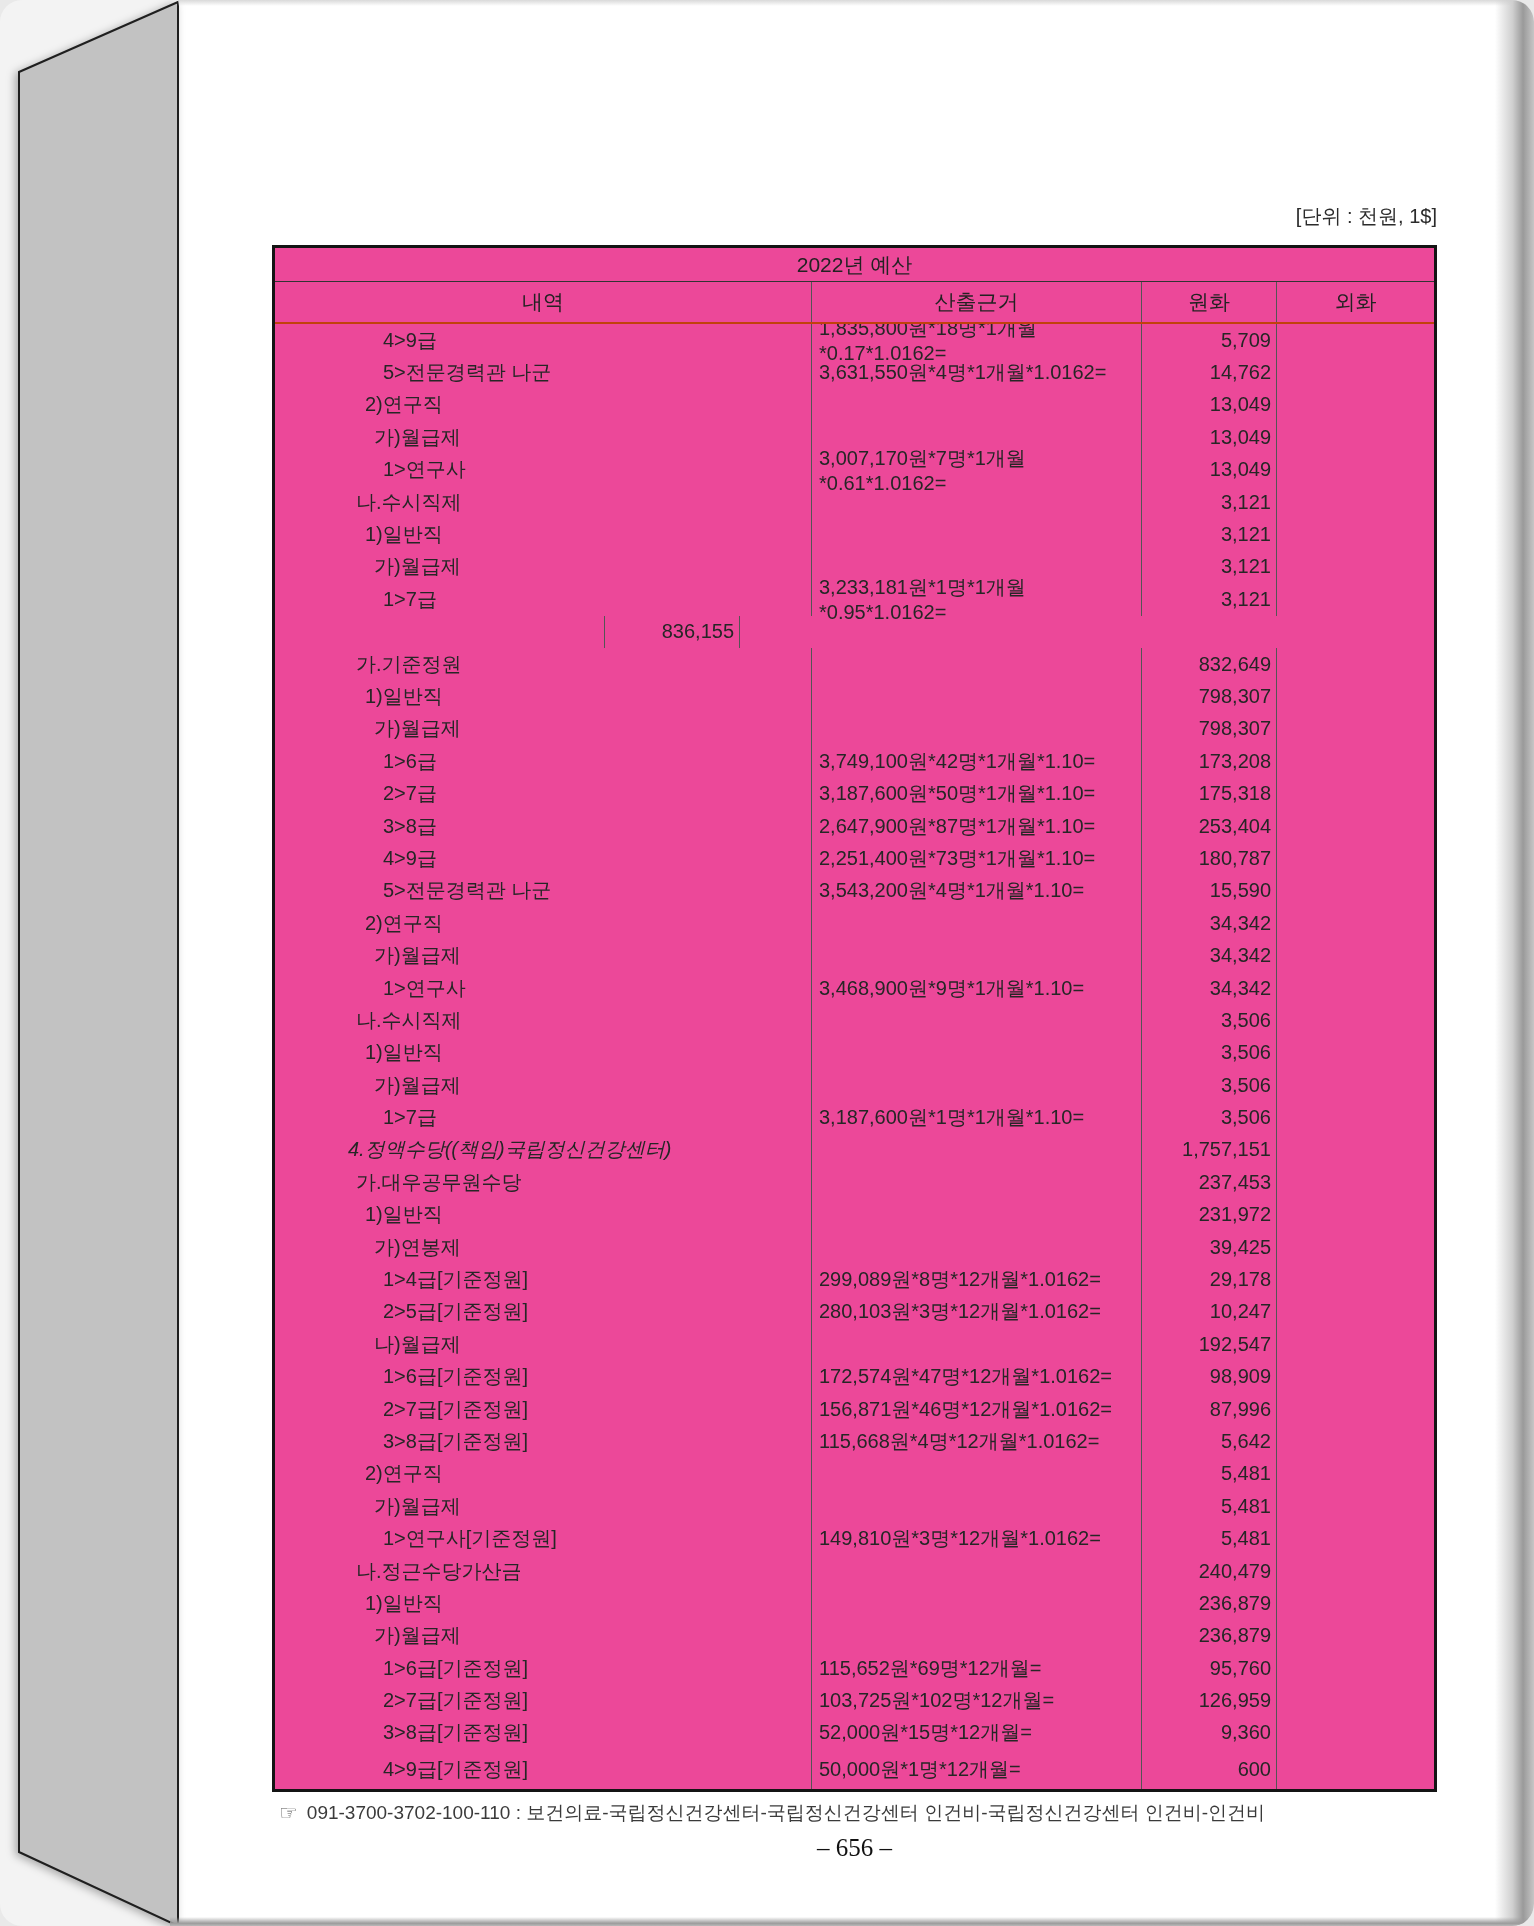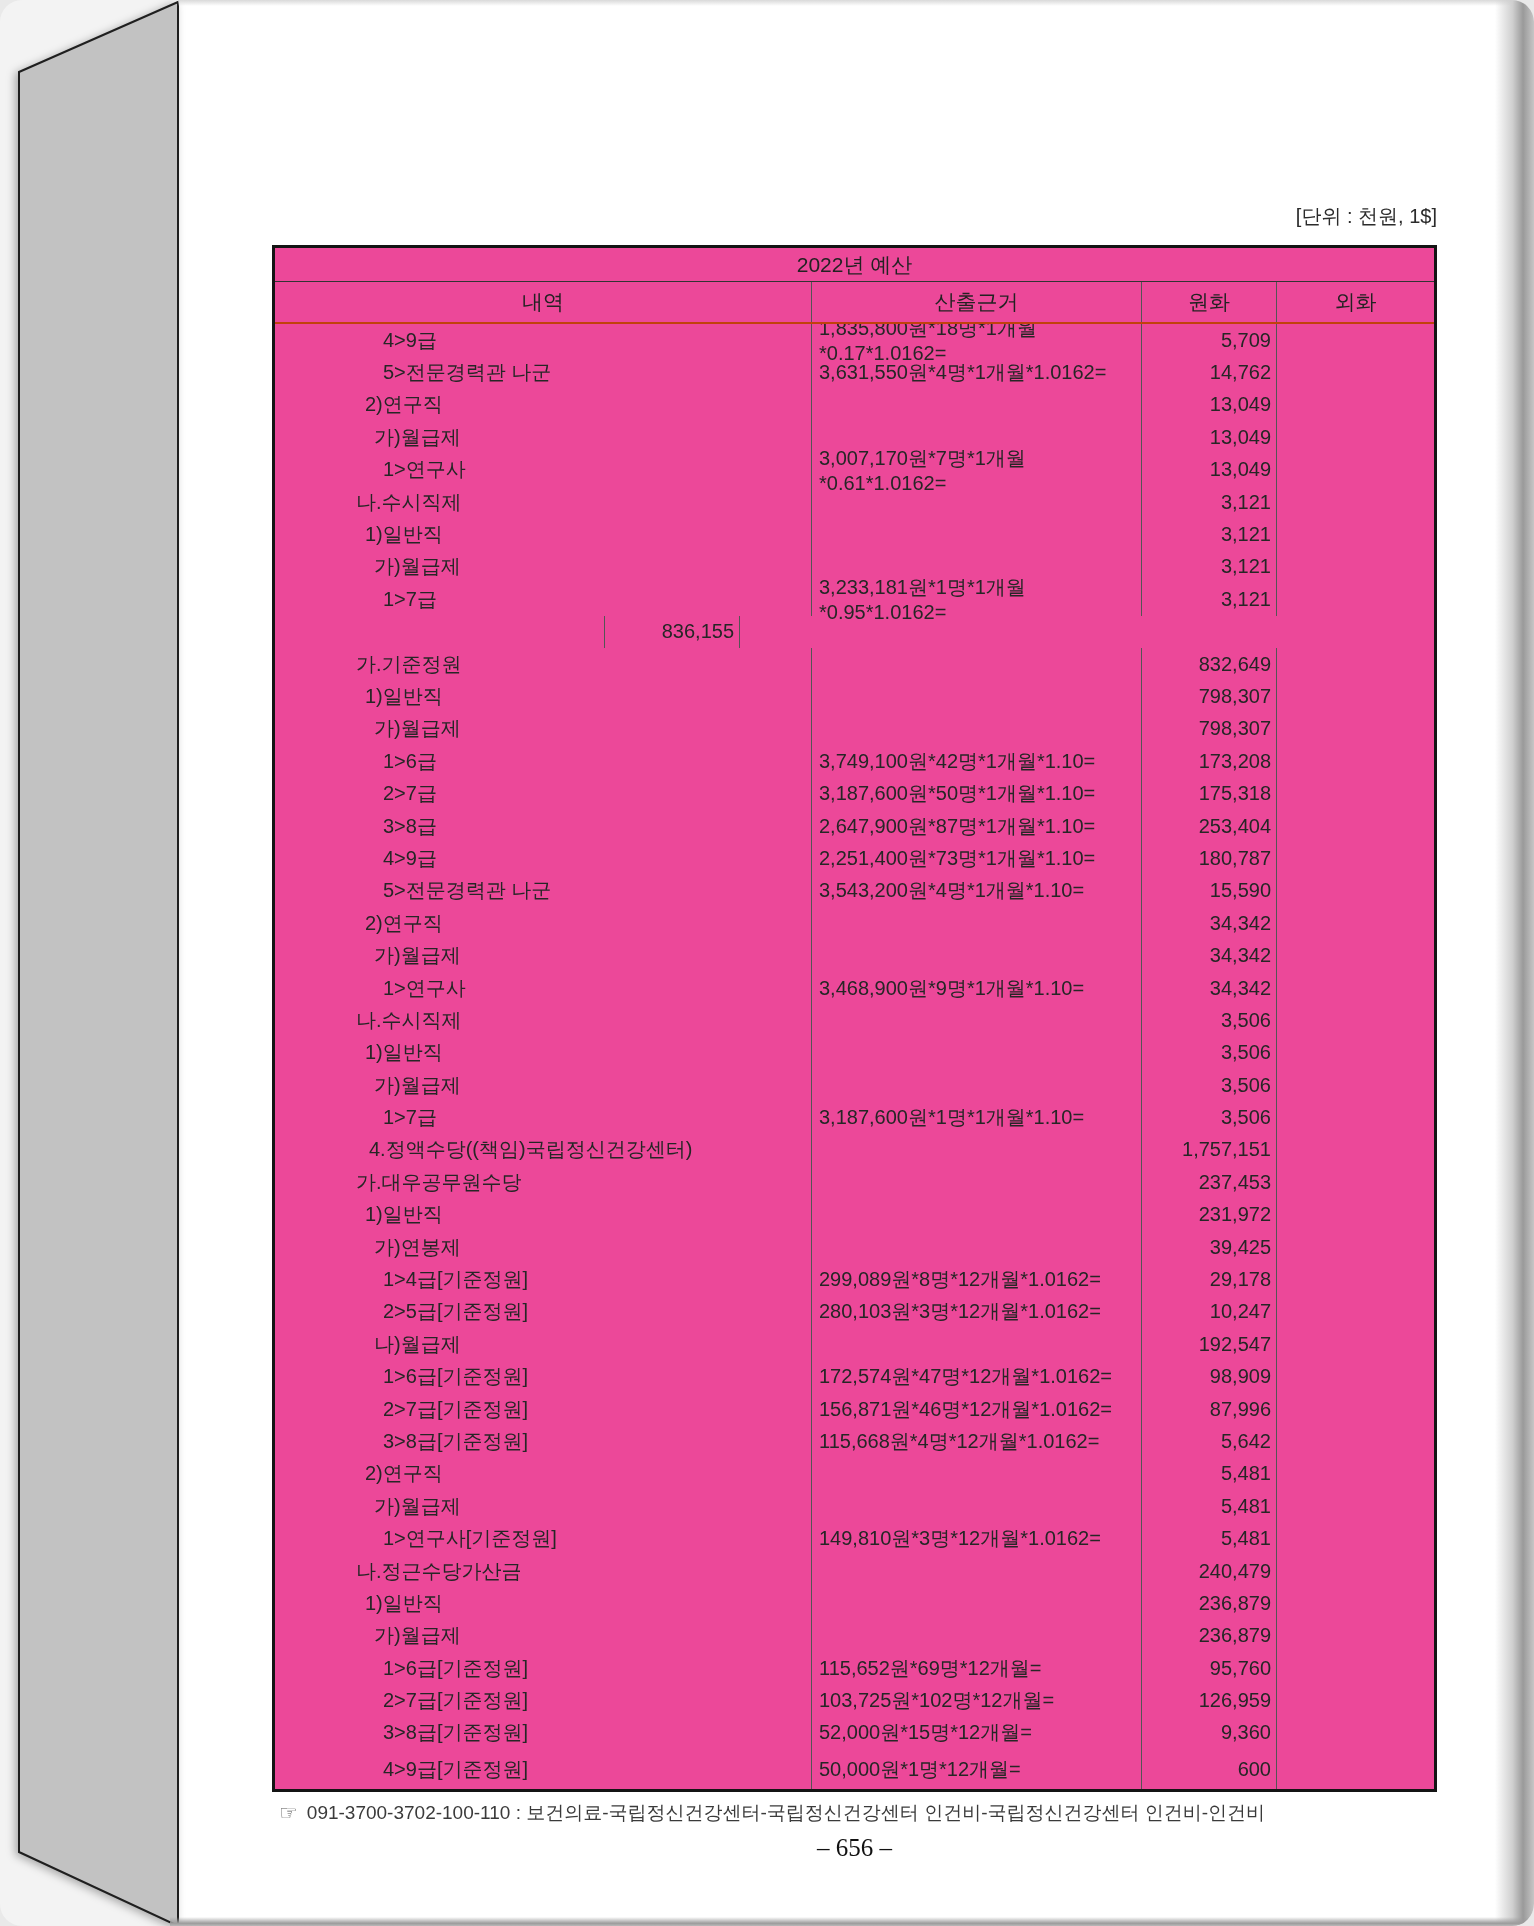--- a/index.html
+++ b/index.html
@@ -212,21 +212,21 @@
     <div class="cell c-krw">3,506</div>
     <div class="cell c-fx"></div>
   </div>
           <div class="t-row">
     <div class="cell c-item" style="padding-left: 108px;">1&gt;7급</div>
     <div class="cell c-basis">3,187,600원*1명*1개월*1.10=</div>
     <div class="cell c-krw">3,506</div>
     <div class="cell c-fx"></div>
   </div>
           <div class="t-row">
-    <div class="cell c-item" style="padding-left: 94px;">4.정액수당((책임)국립정신건강센터)</div>
+    <div class="cell c-item" style="padding-left: 73px; font-style: italic;">4.정액수당((책임)국립정신건강센터)</div>
     <div class="cell c-basis"></div>
     <div class="cell c-krw">1,757,151</div>
     <div class="cell c-fx"></div>
   </div>
           <div class="t-row">
     <div class="cell c-item" style="padding-left: 81px;">가.대우공무원수당</div>
     <div class="cell c-basis"></div>
     <div class="cell c-krw">237,453</div>
     <div class="cell c-fx"></div>
   </div>

